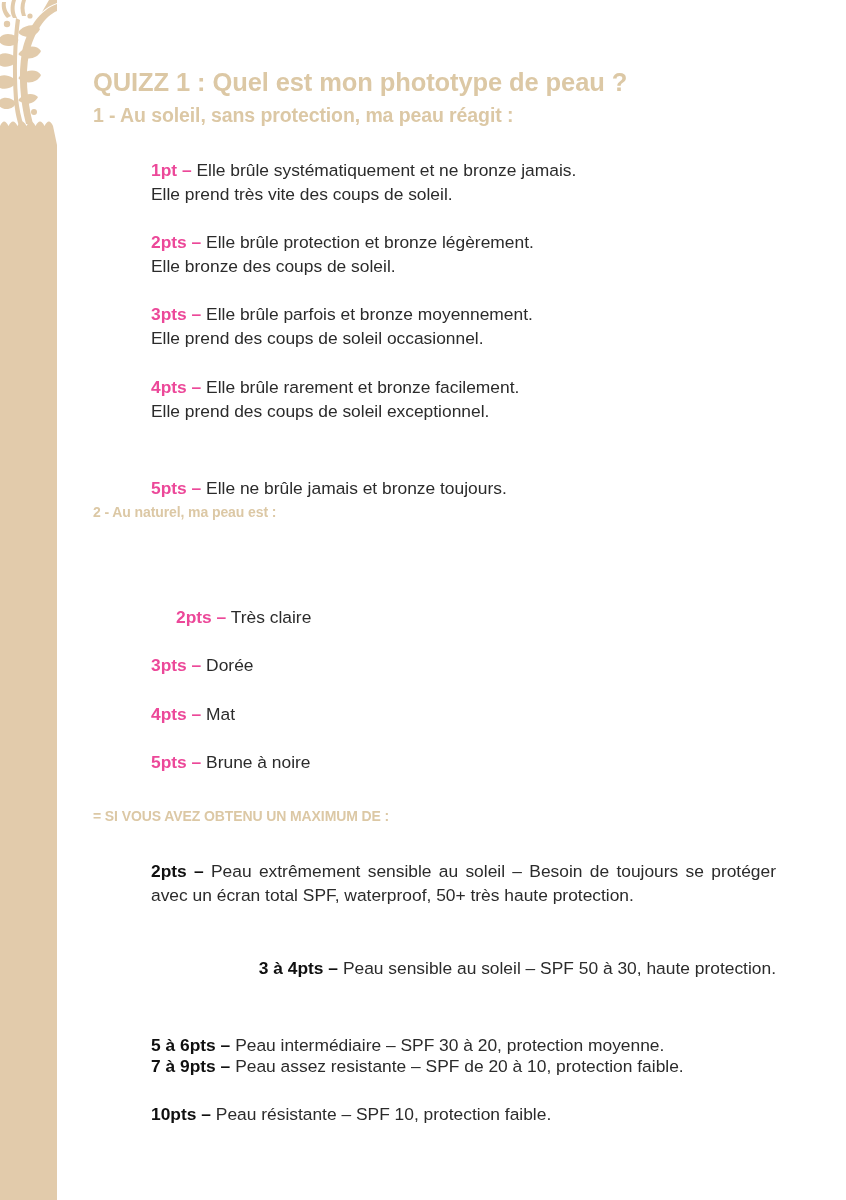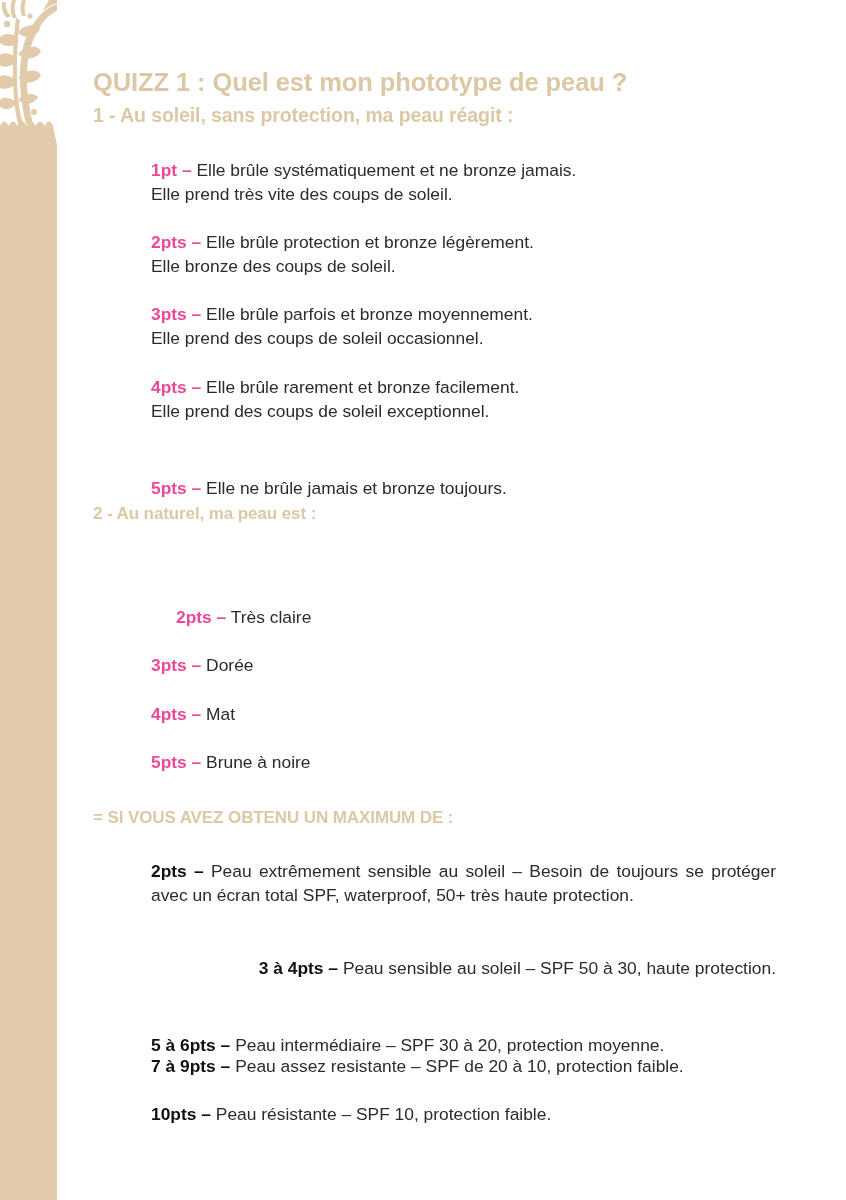--- a/index.html
+++ b/index.html
@@ -65,21 +65,21 @@
     top: 104px;
     font-size: 19.5px;
     font-weight: bold;
     color: #dcc8a5;
     letter-spacing: -0.1px;
     white-space: nowrap;
   }
   .heading-section {
     position: absolute;
     left: 93px;
-    font-size: 17px;
+    font-size: 14px;
     font-weight: bold;
     color: #dcc8a5;
     letter-spacing: -0.1px;
     white-space: nowrap;
   }
   #heading-section-2 { top: 504px; }
   #heading-section-3 { top: 808px; }
 
   .qa-block {
     position: absolute;

